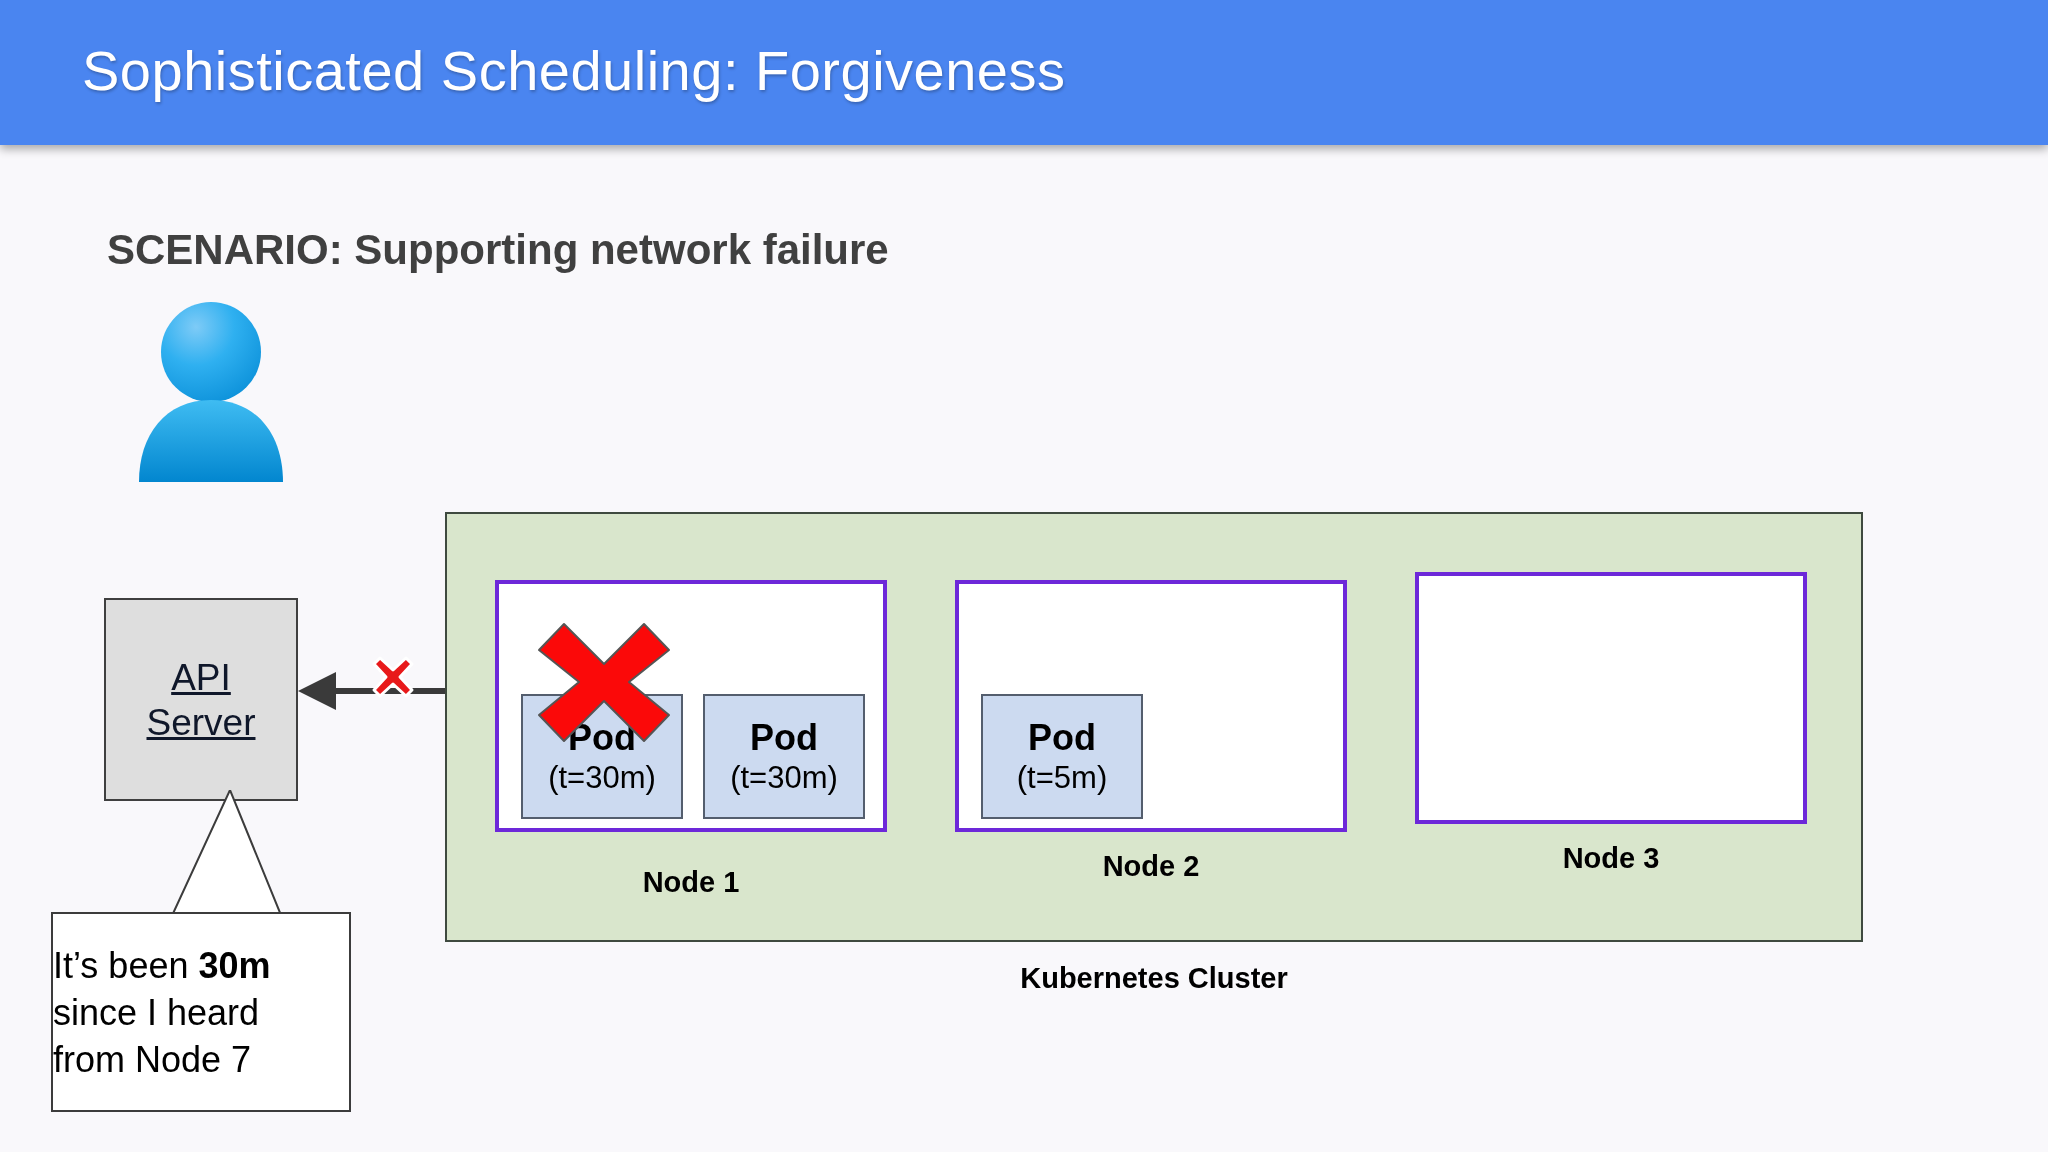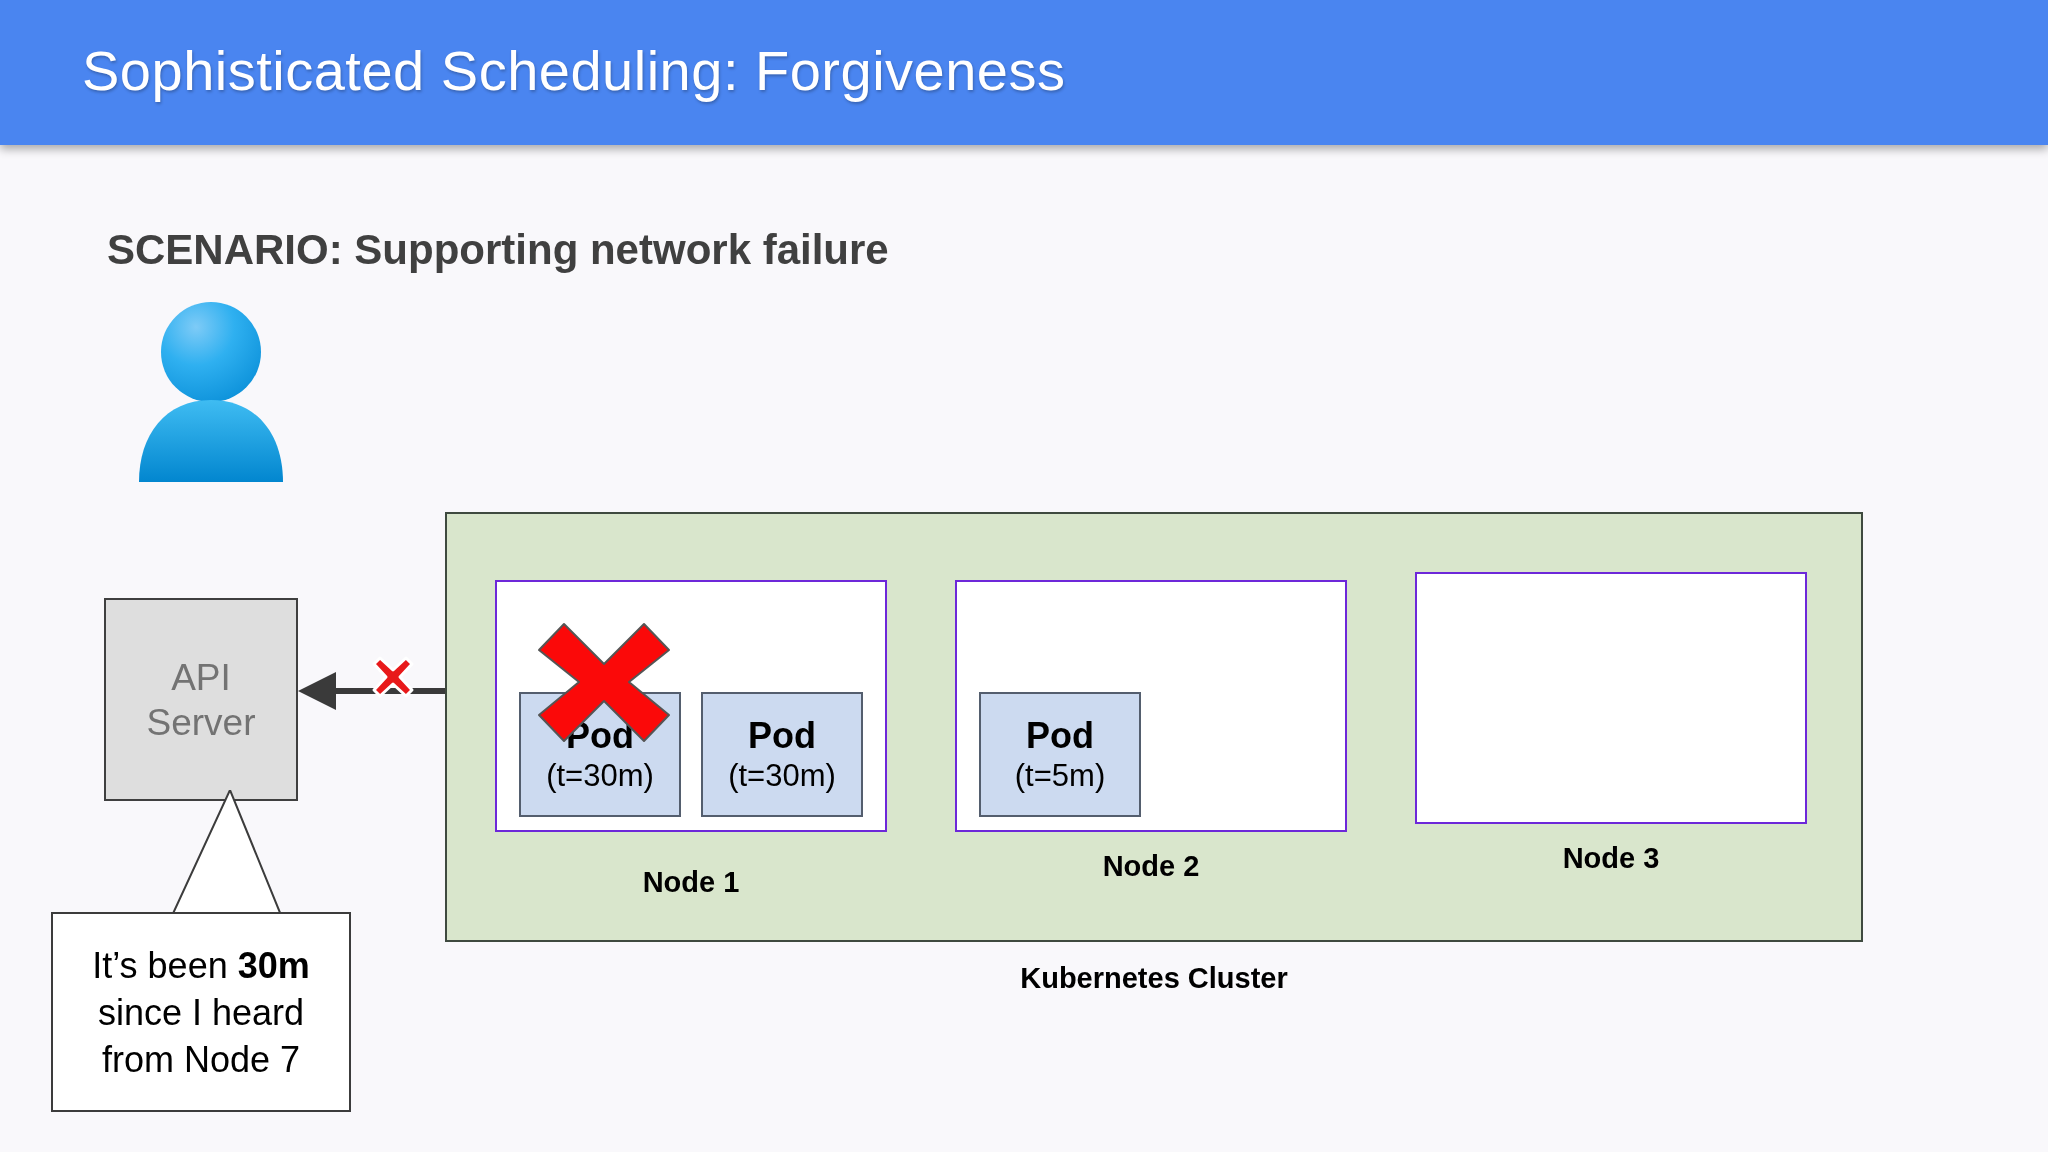--- a/index.html
+++ b/index.html
@@ -42,35 +42,35 @@
   .api-box{
     position:absolute;left:104px;top:598px;
     width:194px;height:203px;
     background:#dedede;
     border:2px solid #3f3f3f;
     box-sizing:border-box;
     display:flex;flex-direction:column;
     align-items:center;justify-content:center;
   }
   .api-box .line{
-    font-size:37px;line-height:45px;color:#737373;
+    font-size:37px;line-height:45px;color:#0f172a;text-decoration:underline;
   }
   
   .bubble-wrap{
     position:absolute;left:40px;top:790px;
     width:330px;height:340px;
   }
   .bubble-box{
     position:absolute;left:11px;top:122px;
     width:300px;height:200px;
     background:#ffffff;
     border:2px solid #3c3c3c;
     box-sizing:border-box;
     display:flex;flex-direction:column;
-    align-items:center;justify-content:center;
+    justify-content:center;
   }
   .bubble-line{
     font-size:36px;line-height:47px;color:#000;white-space:nowrap;
   }
   .bubble-line b{font-weight:bold;}
   
   .arrow-svg{
     position:absolute;left:290px;top:650px;
     width:230px;height:80px;
   }
@@ -78,21 +78,21 @@
   .cluster{
     position:absolute;left:445px;top:512px;
     width:1418px;height:430px;
     background:#d9e6cc;
     border:2px solid #3f4a3f;
     box-sizing:border-box;
   }
   .node{
     position:absolute;
     background:#ffffff;
-    border:2px solid #6d28d9;
+    border:4px solid #6d28d9;
     box-sizing:border-box;
   }
   .node-1{left:48px;top:66px;width:392px;height:252px;}
   .node-2{left:508px;top:66px;width:392px;height:252px;}
   .node-3{left:968px;top:58px;width:392px;height:252px;}
   .node-label{
     position:absolute;
     font-size:29px;line-height:34px;font-weight:bold;color:#000;
     text-align:center;white-space:nowrap;
   }

